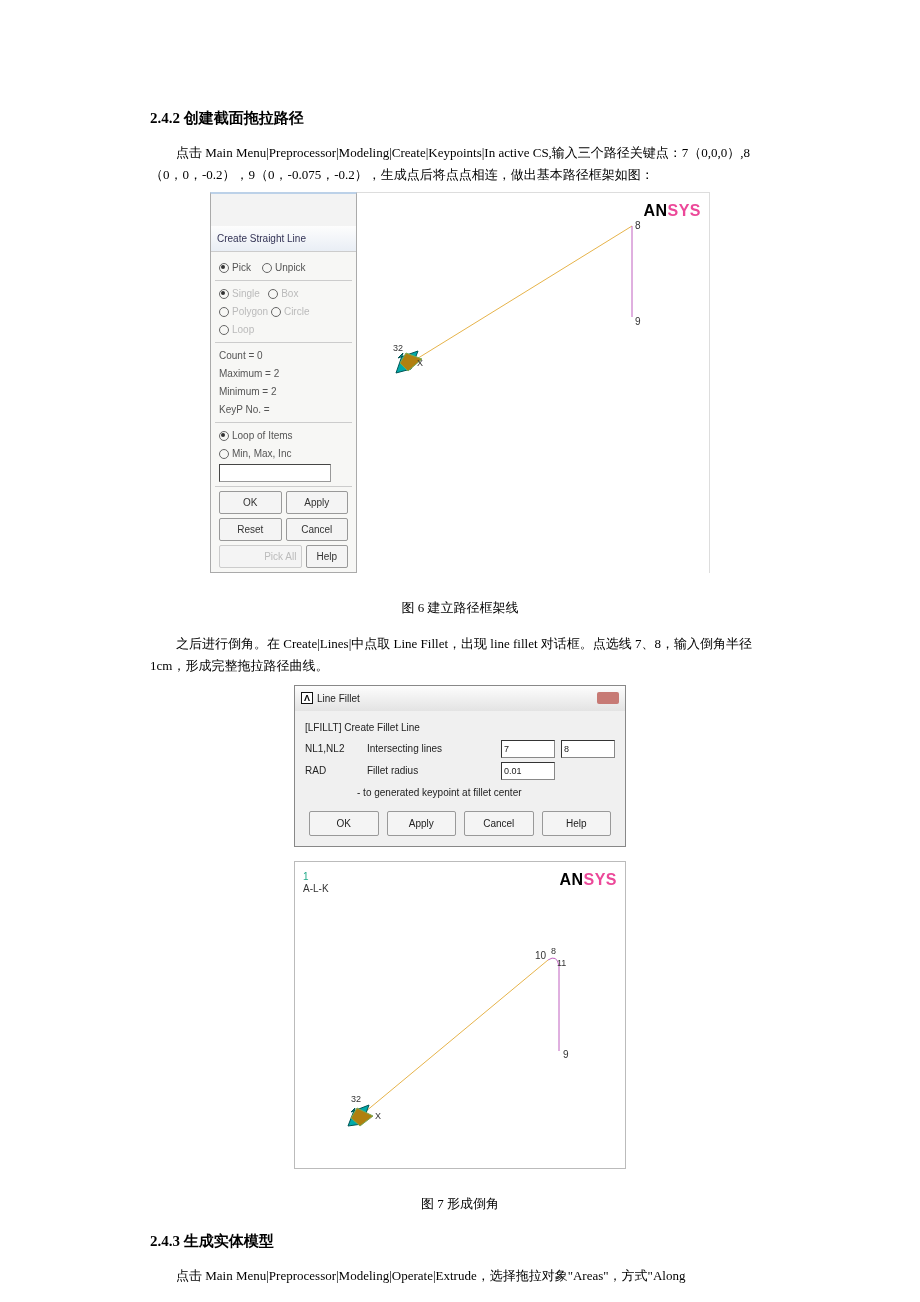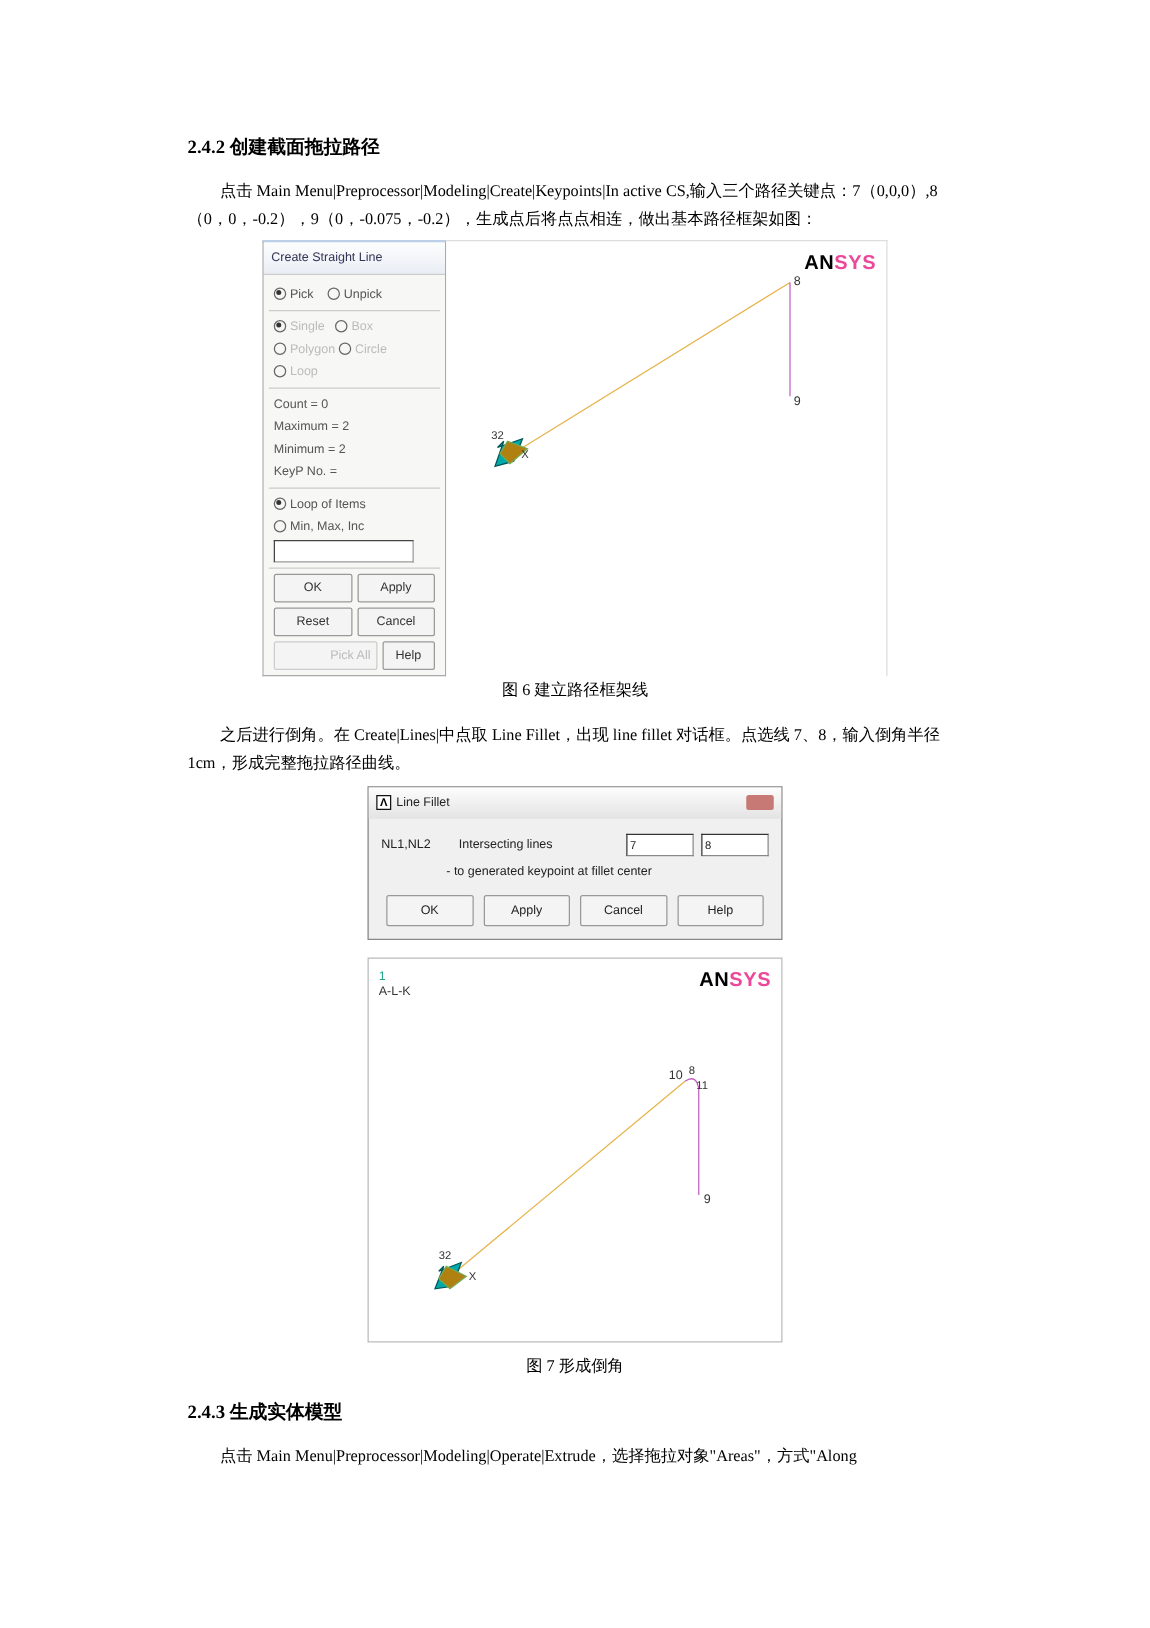--- a/index.html
+++ b/index.html
@@ -16,21 +16,21 @@
     font-weight: bold;
     margin: 6px 0 10px;
   }
   .body-text {
     text-indent: 2em;
     margin: 4px 0 6px;
   }
   .caption {
     text-align: center;
     font-size: 13px;
-    margin: 0 0 14px;
+    margin: 24px 0 14px;
   }
   .figure-box {
     margin: 10px auto;
     display: block;
   }
   .fig6 {
     width: 500px;
     margin: 0 auto;
     display: flex;
   }
@@ -43,20 +43,21 @@
     font-size: 10px;
     color: #333;
     padding: 0;
   }
   .dlg .title {
     background: linear-gradient(#fdfdfd,#e9eef5);
     color: #335;
     padding: 4px 6px;
     font-size: 10px;
     border-bottom: 1px solid #ccc;
+    margin-top: 32px;
   }
   .dlg .panel {
     padding: 6px 8px 4px;
     background: #f7f7f5;
   }
   .dlg .row { margin: 1px 0; color: #555; }
   .dlg .row.disabled { color: #bbb; }
   .dlg hr { border: none; border-top: 1px solid #ccc; margin: 4px -4px; }
   .dlg .tiny-input {
     width: 110px; height: 16px; border: 1px inset #999; background: #fff;
@@ -248,25 +249,32 @@
 <p class="body-text">之后进行倒角。在 Create|Lines|中点取 Line Fillet，出现 line fillet 对话框。点选线 7、8，输入倒角半径 1cm，形成完整拖拉路径曲线。</p>
 
 <div class="fillet-dlg">
   <div class="titlebar">
     <span class="ic">Λ</span>
     <span>Line Fillet</span>
     <span class="spacer"></span>
     <span class="close"></span>
   </div>
   <div class="body">
+    <div>[LFILLT]  Create Fillet Line</div>
     <div class="fd-row">
       <span class="lab1">NL1,NL2</span>
       <span class="lab2">Intersecting lines</span>
       <span class="in">7</span>
       <span class="in in2">8</span>
+    </div>
+    <div class="fd-row">
+      <span class="lab1">RAD</span>
+      <span class="lab2">Fillet radius</span>
+      <span class="in">0.01</span>
+      <span class="in2" style="width:54px"></span>
     </div>
     <div class="fd-note">- to generated keypoint at fillet center</div>
     <div class="fd-btn-row">
       <div class="fd-btn">OK</div>
       <div class="fd-btn">Apply</div>
       <div class="fd-btn">Cancel</div>
       <div class="fd-btn">Help</div>
     </div>
   </div>
 </div>

